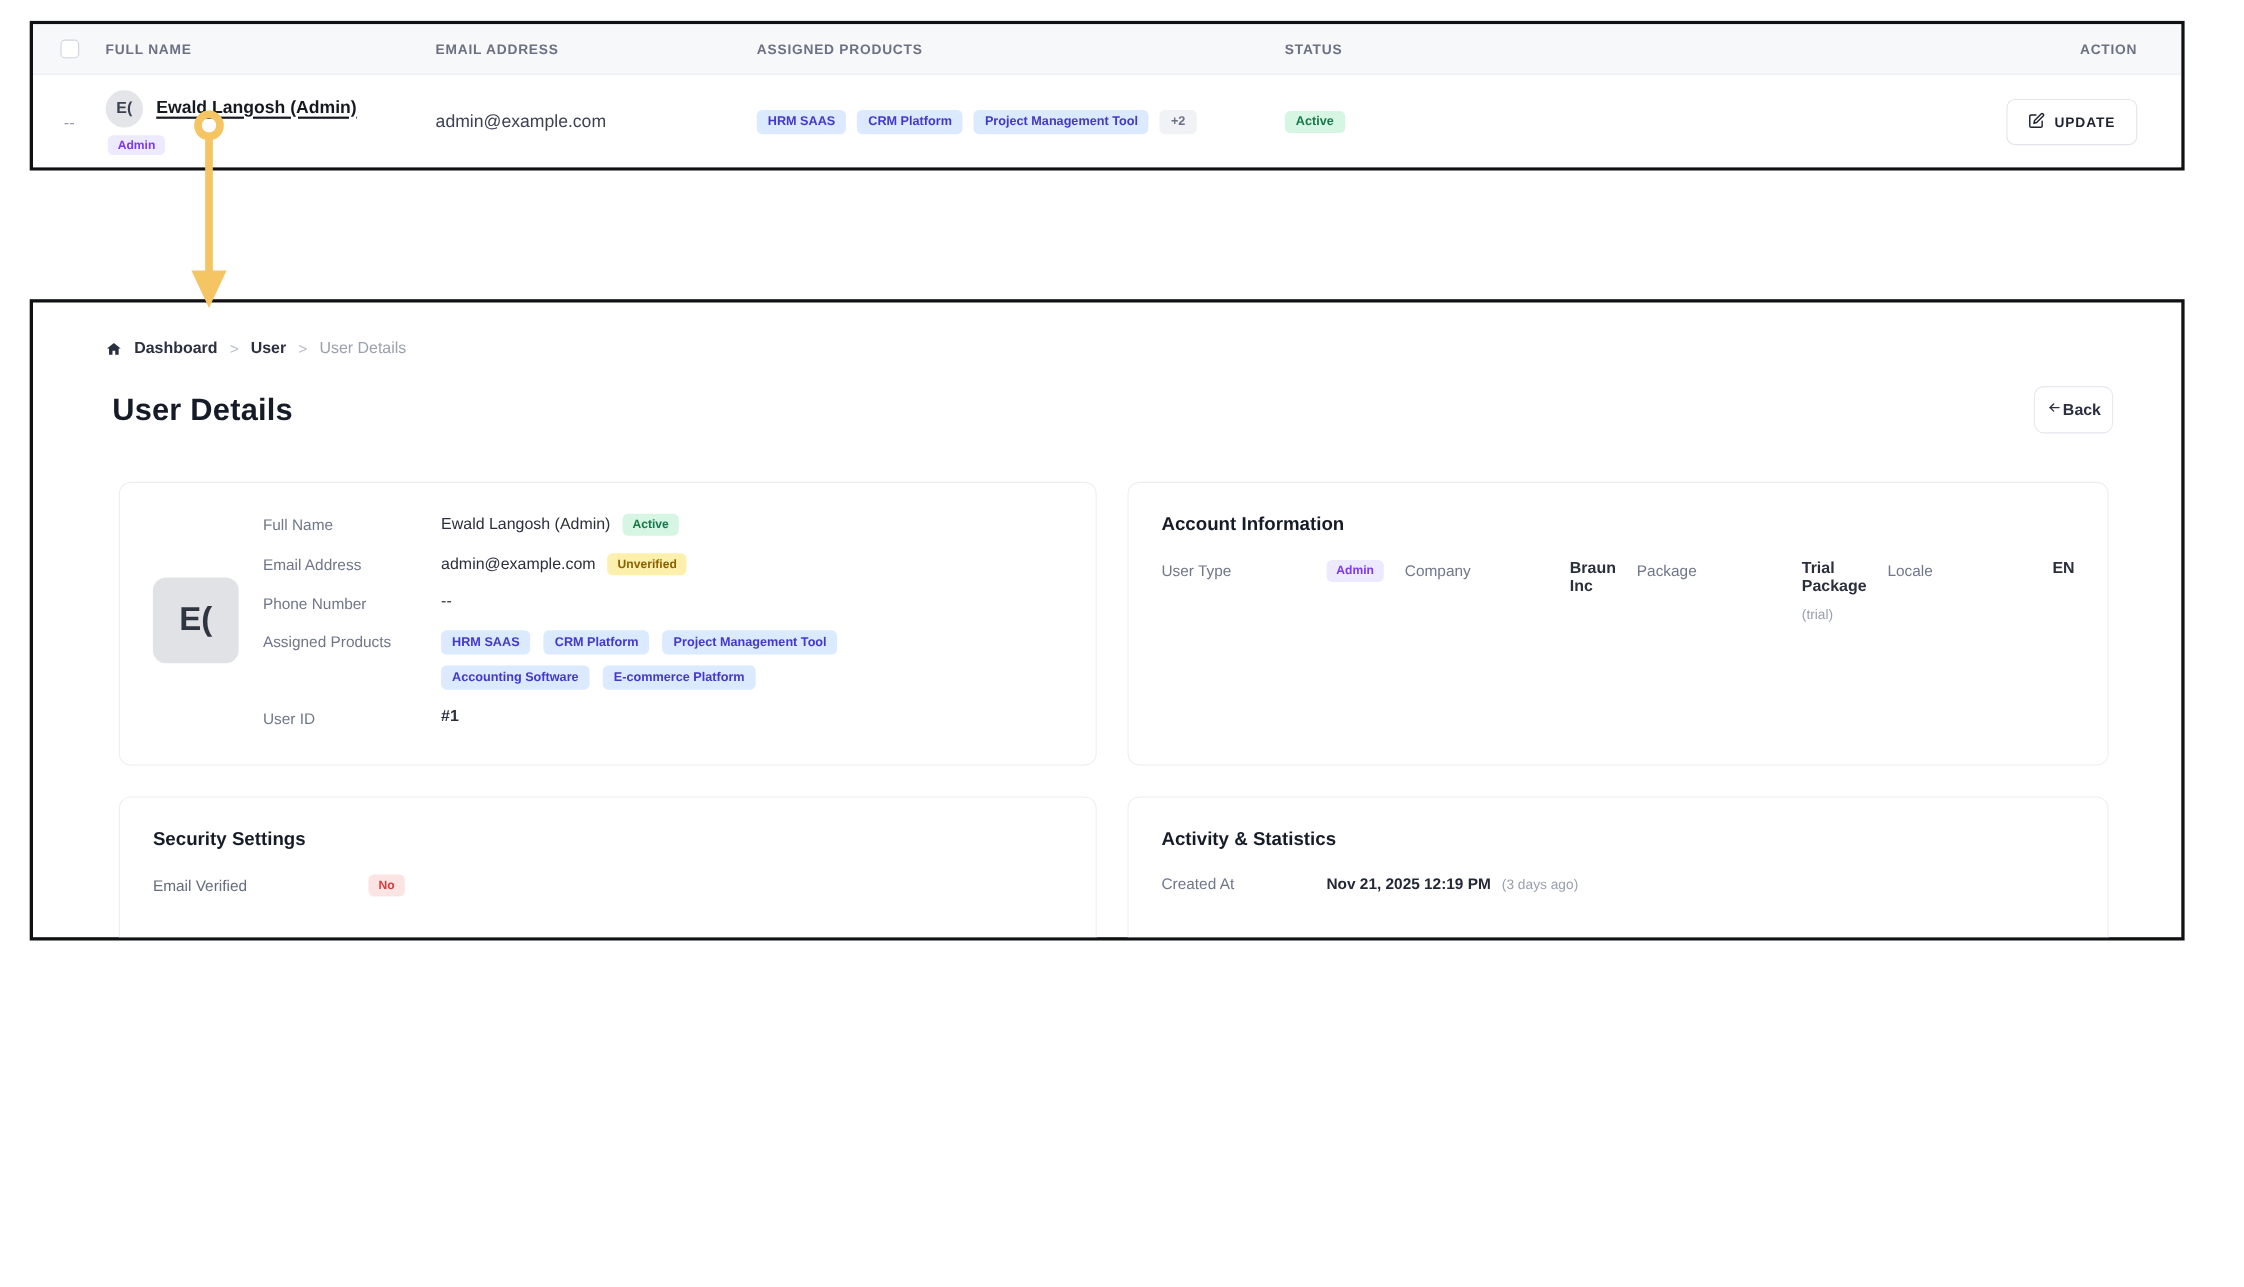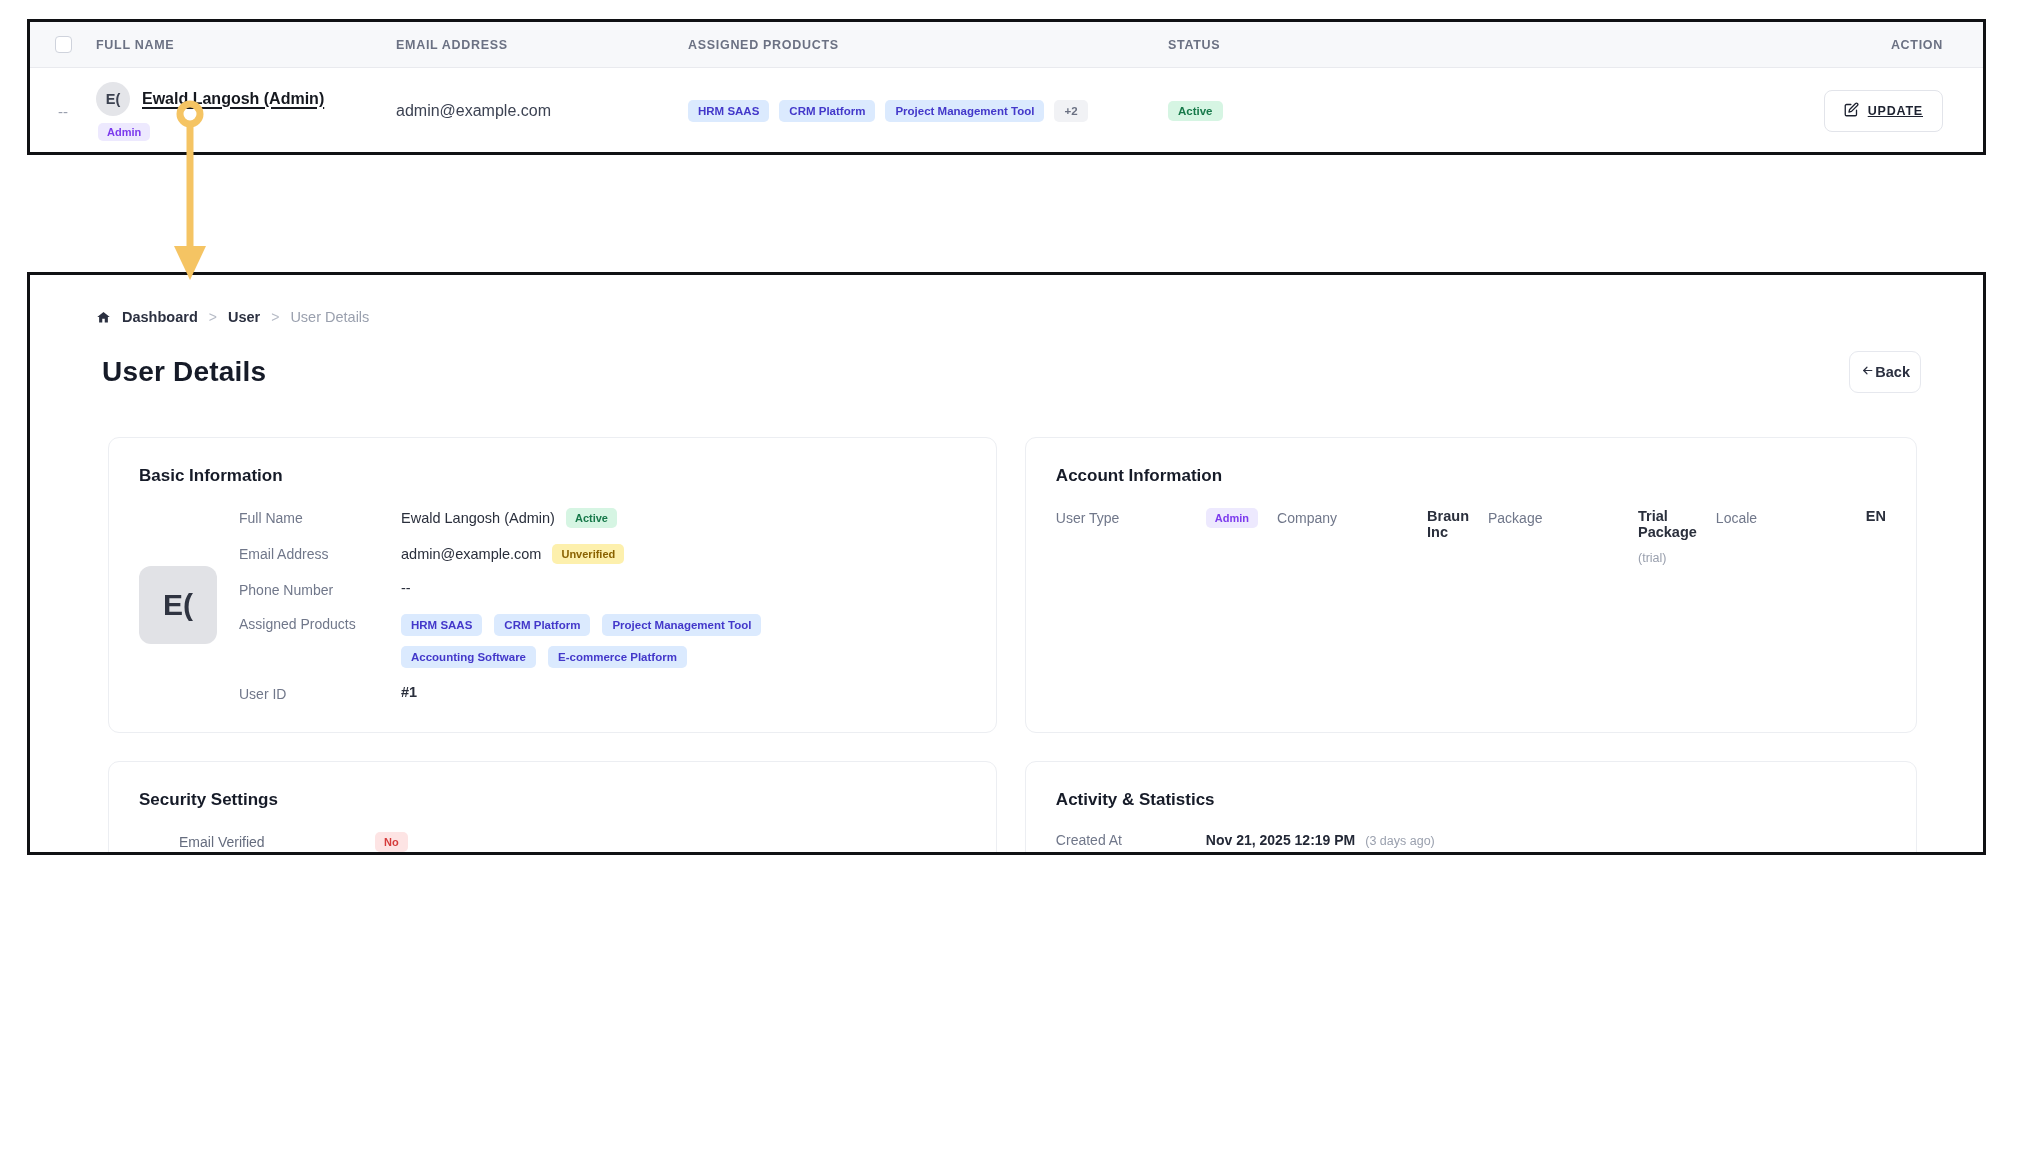--- a/index.html
+++ b/index.html
@@ -82,21 +82,21 @@
     display:inline-block;
     background:#d6f5e3; color:#17794a;
     font-size:11.5px; font-weight:700;
     padding:4px 10px; border-radius:5px;
   }
   .update-btn {
     display: inline-flex; align-items: center; gap: 9px;
     border: 1.4px solid #e2e4ea; border-radius: 8px;
     background: #fff; padding: 11px 19px;
     font-size: 12.5px; font-weight: 700; letter-spacing: .8px;
-    color: #1d2230; cursor: pointer; text-decoration: underline;
+    color: #1d2230; cursor: pointer;
   }
 
   
   .detail-panel {
     position: absolute; left: 27px; top: 272px;
     width: 1959px; height: 583px;
     border: 3px solid #101114; background: #fff;
     overflow: hidden;
   }
   .breadcrumb {
@@ -158,21 +158,21 @@
   .prod-chip {
     background: #dbeafe; color: #4338ca;
     font-size: 11.5px; font-weight: 700;
     padding: 5px 10px; border-radius: 5px; white-space: nowrap;
   }
 
   
   .kv-simple { display: flex; flex-direction: row; gap: 19px; }
   .kv-simple .kv-label { width: 150px; }
   .sec-list { display: flex; flex-direction: column; gap: 16px; }
-  .sec-row { display: flex; align-items: center; margin-left: 40px; }
+  .sec-row { display: flex; align-items: center; }
   .sec-label { font-size: 14px; color: #5f out; }
   .sec-label { font-size: 14px; color: #656c7e; min-width: 196px; }
   .act-list { display: flex; flex-direction: column; gap: 19px; }
   .act-row { display: flex; align-items: baseline; }
   .act-label { width: 150px; flex: none; font-size: 14px; color: #70778a; }
   .act-val { font-size: 14px; font-weight: 700; color: #232836; display: flex; align-items: baseline; gap: 10px; }
 
   
   .annot { position: absolute; left: 150px; top: 100px; pointer-events: none; }
 </style>
@@ -260,21 +260,20 @@
               <polyline points="11 18 5 12 11 6"></polyline>
           </svg>
         </span>
         <span>Back</span>
       </button>
     </div>
 
     <div class="cards-grid">
 
       <section class="card">
-        <div class="card-title">Basic Information</div>
         <div class="basic-body">
           <div class="avatar-lg">E(</div>
           <div class="kv-list">
             <div class="kv">
               <div class="kv-label">Full Name</div>
               <div class="kv-val">
                 <span>Ewald Langosh (Admin)</span>
                 <span class="badge badge-active">Active</span>
               </div>
             </div>

